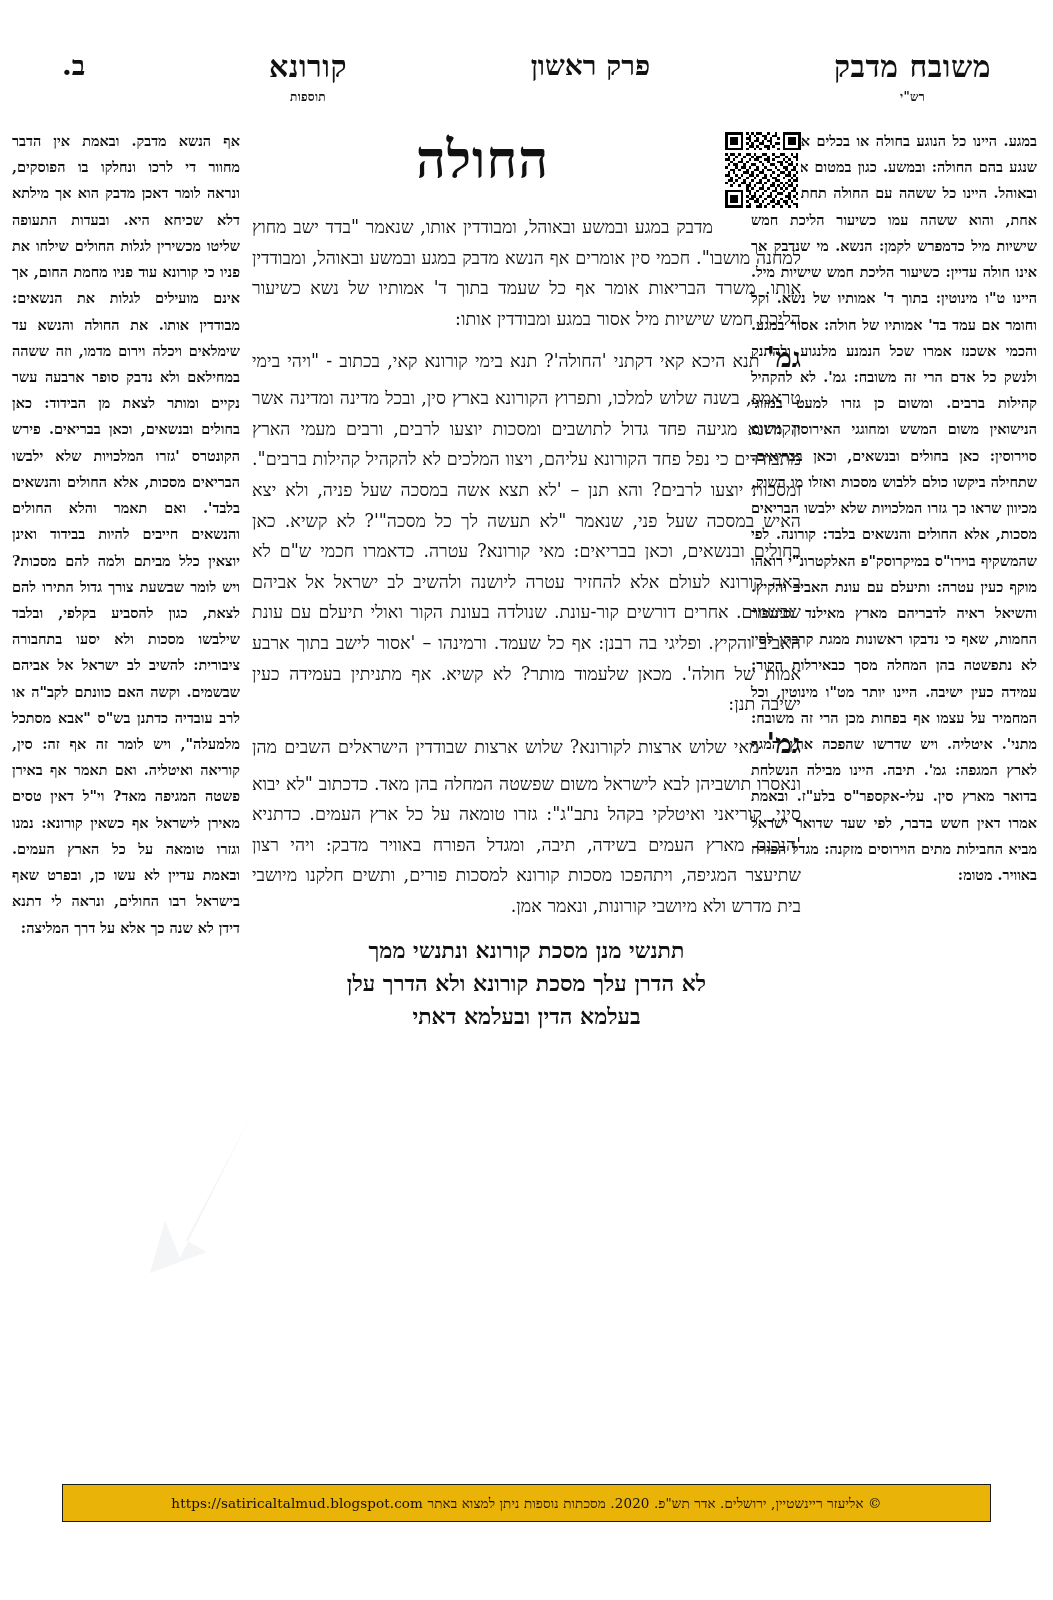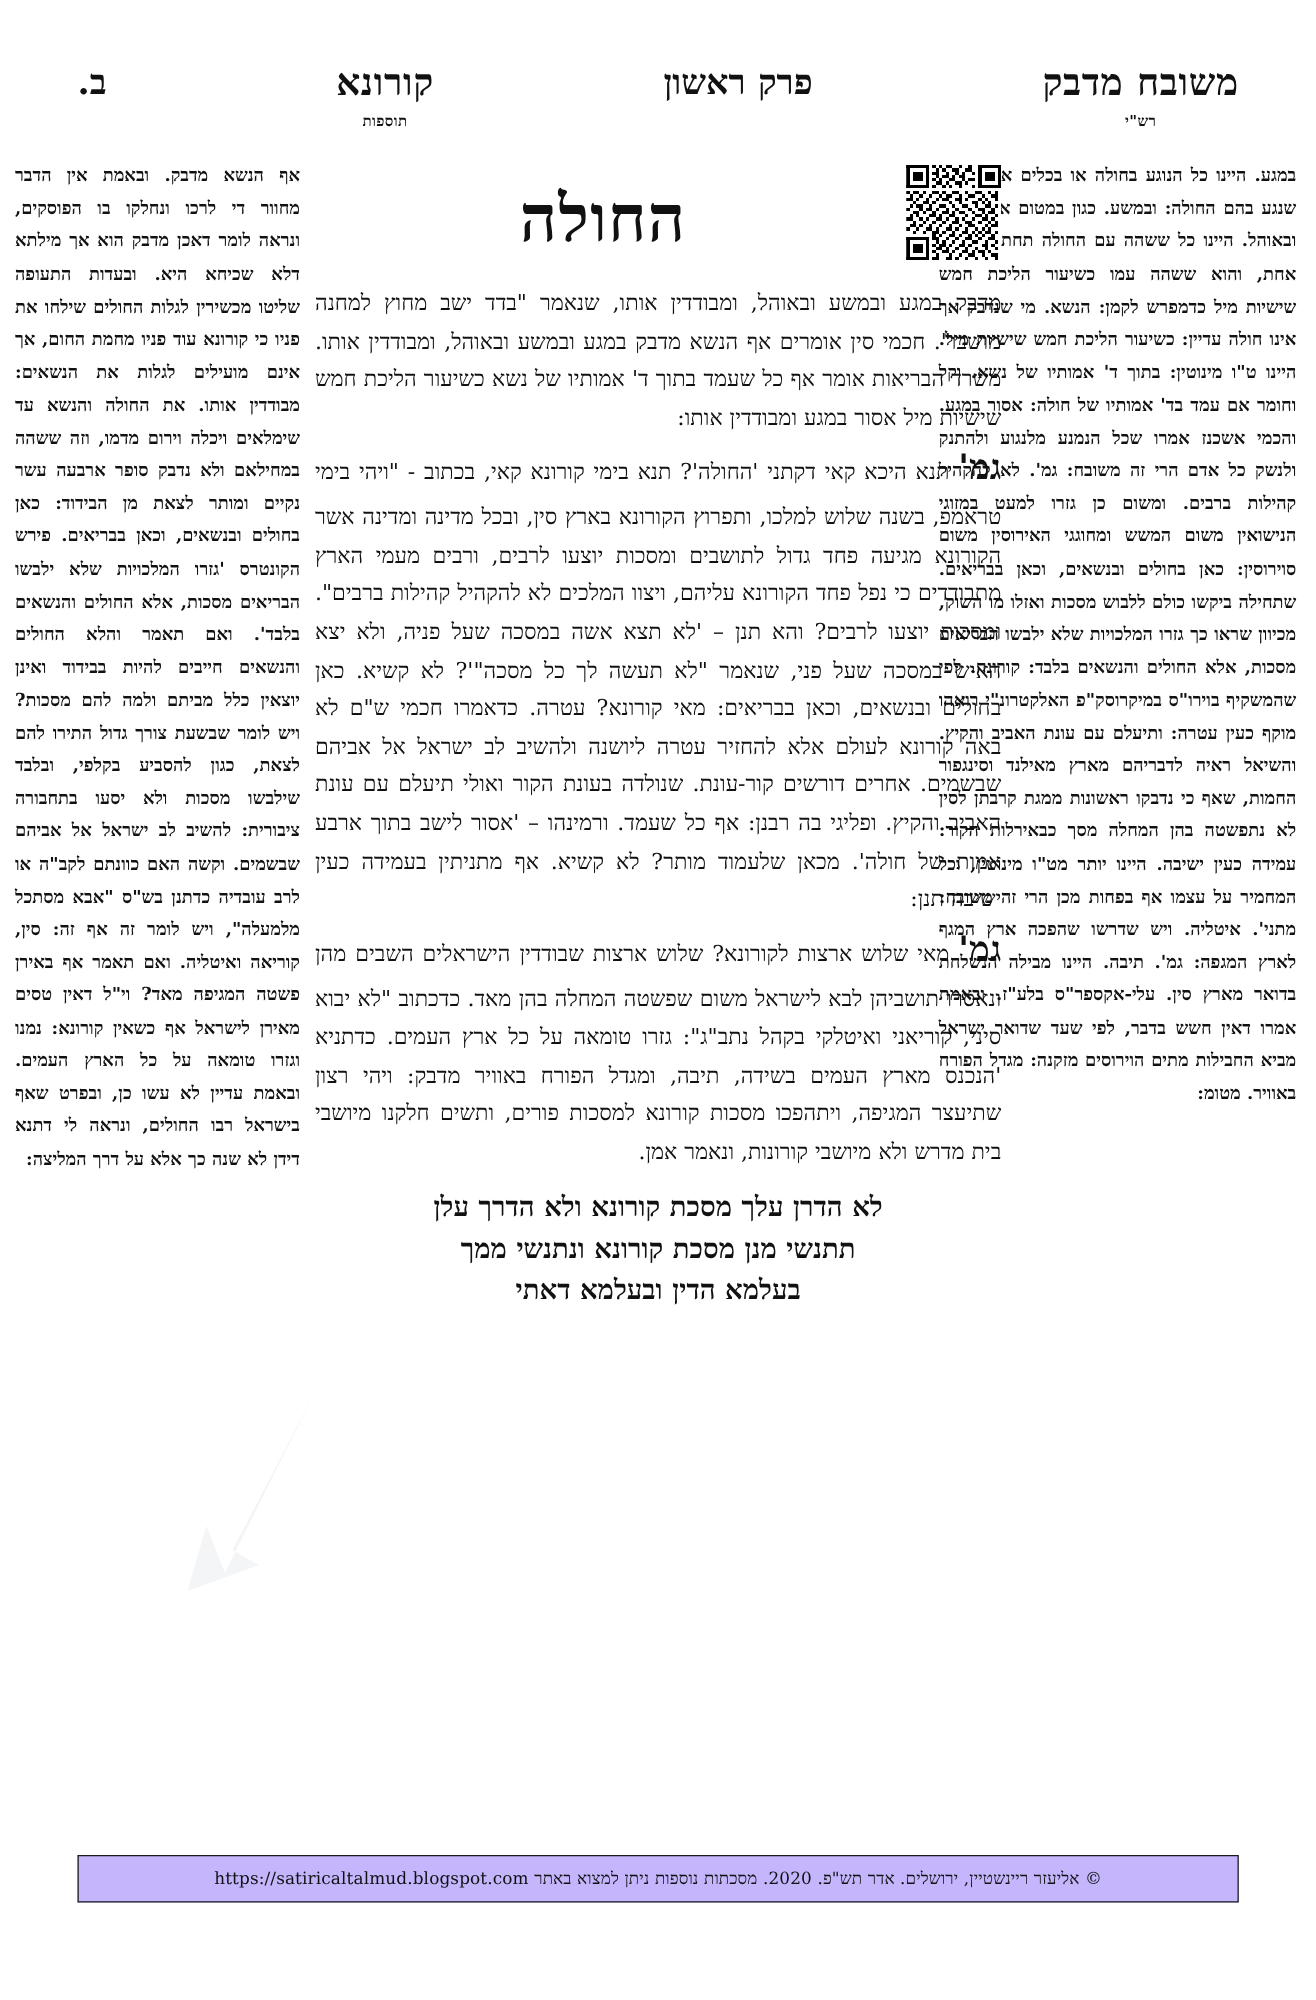--- a/index.html
+++ b/index.html
@@ -108,21 +108,21 @@
     text-align:justify;
   }
   .col-gemara p{margin:0;}
 
   .gem-title{
     font-family:"DejaVu Serif","Liberation Serif",serif;
     font-weight:bold;
     font-size:52px;
     text-align:center;
     letter-spacing:1px;
-    margin:22px 0 26px 0;
+    margin:6px 0 26px 0;
     line-height:1;
   }
 
   .bigmark{
     font-weight:bold;
     font-size:28px;
     letter-spacing:0px;
   }
 
   
@@ -147,21 +147,21 @@
   .footer-box{
     position:absolute;
     left:62px;right:62px;
     bottom:78px;
     height:38px;
     border:1.5px solid #1a1a1a;
     display:flex;
     align-items:center;
     justify-content:center;
     box-sizing:border-box;
-    background:#c4b5fd;
+    background:#eab308;
   }
   .footer-text{
     font-family:"DejaVu Serif","Liberation Serif",serif;
     font-size:13.5px;
     direction:rtl;
     white-space:nowrap;
     letter-spacing:0.1px;
   }
   .footer-url{
     direction:ltr;
@@ -451,22 +451,22 @@
       <div class="gem-title">החולה</div>
 
       <p>מדבק במגע ובמשע ובאוהל, ומבודדין אותו, שנאמר "בדד ישב מחוץ למחנה מושבו". חכמי סין אומרים אף הנשא מדבק במגע ובמשע ובאוהל, ומבודדין אותו. משרד הבריאות אומר אף כל שעמד בתוך ד' אמותיו של נשא כשיעור הליכת חמש שישיות מיל אסור במגע ומבודדין אותו:</p>
 
       <p><span class="bigmark">גמ'</span> <span>תנא היכא קאי דקתני 'החולה'? תנא בימי קורונא קאי, בכתוב - "ויהי בימי טראמפ, בשנה שלוש למלכו, ותפרוץ הקורונא בארץ סין, ובכל מדינה ומדינה אשר הקורונא מגיעה פחד גדול לתושבים ומסכות יוצעו לרבים, ורבים מעמי הארץ מתבודדים כי נפל פחד הקורונא עליהם, ויצוו המלכים לא להקהיל קהילות ברבים". ומסכות יוצעו לרבים? והא תנן – 'לא תצא אשה במסכה שעל פניה, ולא יצא האיש במסכה שעל פני, שנאמר "לא תעשה לך כל מסכה"'? לא קשיא. כאן בחולים ובנשאים, וכאן בבריאים: מאי קורונא? עטרה. כדאמרו חכמי ש"ם לא באה קורונא לעולם אלא להחזיר עטרה ליושנה ולהשיב לב ישראל אל אביהם שבשמים. אחרים דורשים קור-עונת. שנולדה בעונת הקור ואולי תיעלם עם עונת האביב והקיץ. ופליגי בה רבנן: אף כל שעמד. ורמינהו – 'אסור לישב בתוך ארבע אמות של חולה'. מכאן שלעמוד מותר? לא קשיא. אף מתניתין בעמידה כעין ישיבה תנן:</span></p>
 
 
       <p><span class="bigmark">גמ'</span> <span>מאי שלוש ארצות לקורונא? שלוש ארצות שבודדין הישראלים השבים מהן ונאסרו תושביהן לבא לישראל משום שפשטה המחלה בהן מאד. כדכתוב "לא יבוא סיני, קוריאני ואיטלקי בקהל נתב"ג": גזרו טומאה על כל ארץ העמים. כדתניא 'הנכנס מארץ העמים בשידה, תיבה, ומגדל הפורח באוויר מדבק: ויהי רצון שתיעצר המגיפה, ויתהפכו מסכות קורונא למסכות פורים, ותשים חלקנו מיושבי בית מדרש ולא מיושבי קורונות, ונאמר אמן.</span></p>
 
       <div class="hadran">
+        <div>תתנשי מנן מסכת קורונא ונתנשי ממך</div>
         <div>לא הדרן עלך מסכת קורונא ולא הדרך עלן</div>
-        <div>תתנשי מנן מסכת קורונא ונתנשי ממך</div>
         <div>בעלמא הדין ובעלמא דאתי</div>
       </div>
 
     </div>
 
     <svg class="watermark" viewBox="0 0 100 120" aria-hidden="true">
       <path d="M70 0 L20 100 L10 75 L0 110 L38 96 L24 88 Z" fill="#9aa3ab"></path>
     </svg>
 
   </div>

